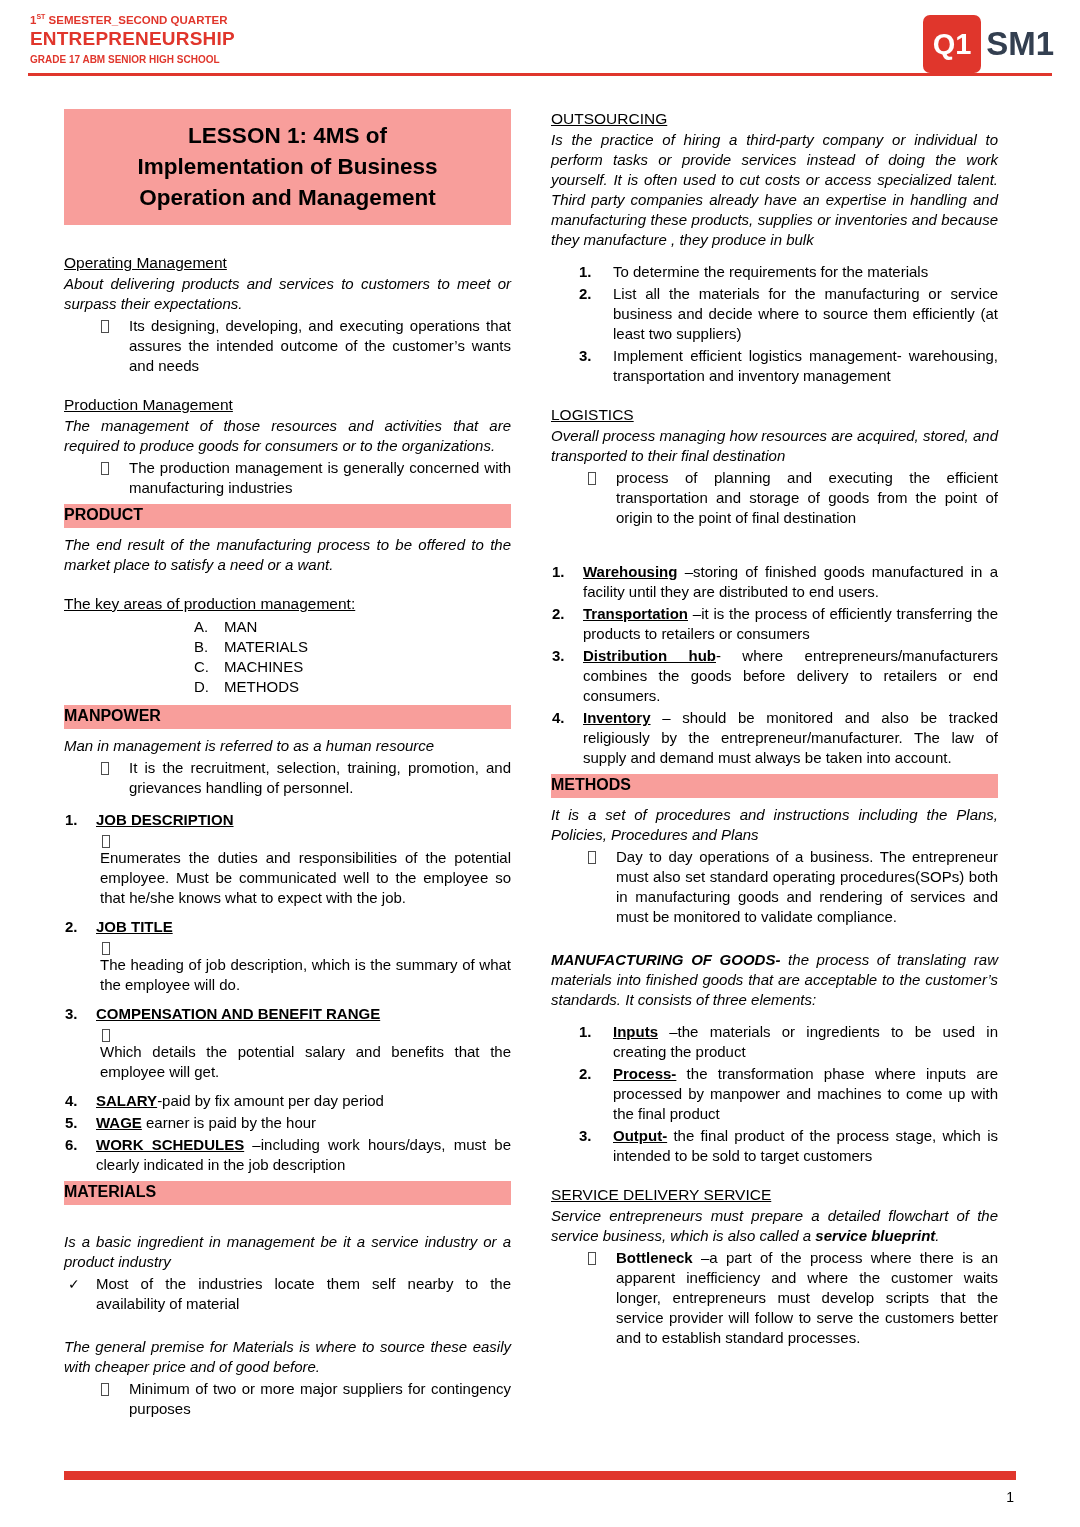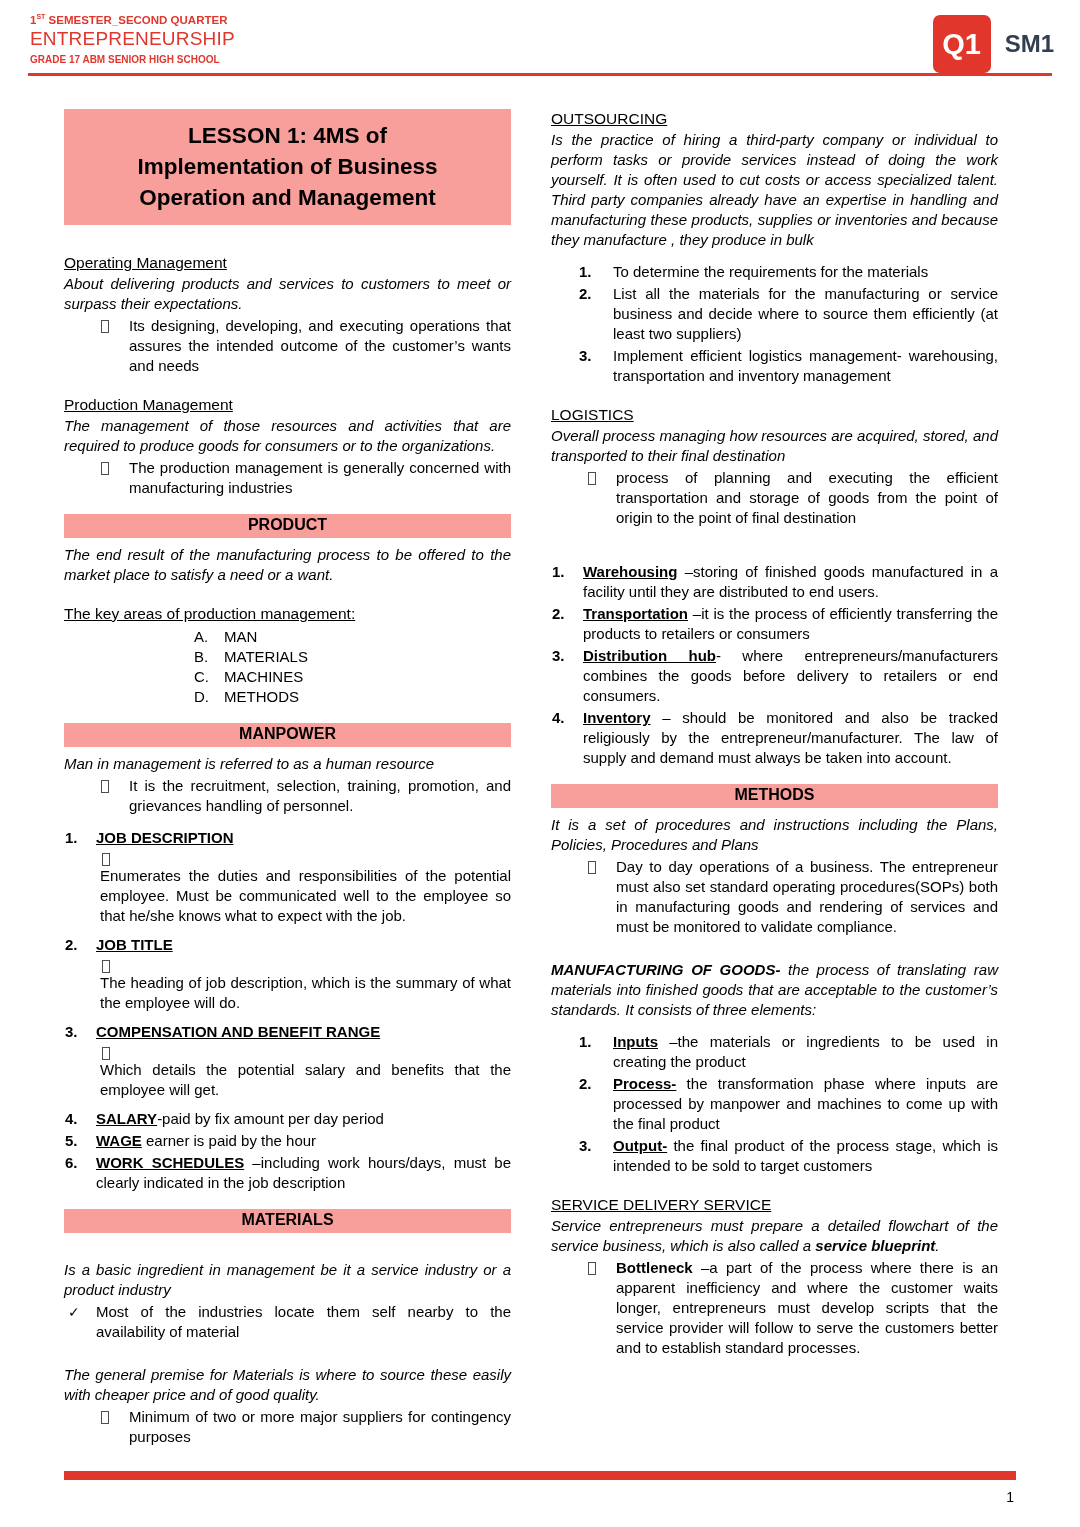--- a/index.html
+++ b/index.html
@@ -10,48 +10,48 @@
     background: #ffffff;
     color: #000;
     font-family: "Liberation Sans", sans-serif;
     overflow: hidden;
   }
 
   
   .header { position: relative; padding: 13px 30px 0; }
   .hdr-line1 { color: var(--red, #E03A2F); font-weight: bold; font-size: 11.5px; }
   .hdr-line1 sup { font-size: 7px; }
-  .hdr-title { color: var(--red, #E03A2F); font-weight: normal; font-size: 19px; margin-top: 2px; letter-spacing: .2px; }
+  .hdr-title { color: var(--red, #E03A2F); font-weight: bold; font-size: 19px; margin-top: 2px; letter-spacing: .2px; }
   .hdr-sub { color: var(--red, #E03A2F); font-weight: bold; font-size: 10px; margin-top: 4px; }
-  .badges { position: absolute; top: 15px; right: 26px; display: flex; align-items: center; gap: 14px; }
+  .badges { position: absolute; top: 15px; right: 26px; display: flex; align-items: center; gap: 5px; }
   .q1-badge {
     width: 58px; height: 58px; background: var(--red, #E8352E); color: #fff;
     border-radius: 7px; display: flex; align-items: center; justify-content: center;
     font-size: 29px; font-weight: bold;
   }
-  .sm1 { font-size: 24px; font-weight: bold; color: var(--dark, #333f50); }
+  .sm1 { font-size: 33px; font-weight: bold; color: var(--dark, #333f50); }
   .hdr-rule { height: 3px; background: var(--red, #E03A2F); margin: 8px 28px 0; }
 
   
   .content { display: flex; gap: 40px; padding: 33px 64px 0; align-items: flex-start; }
   .col { width: 447px; font-size: 15px; line-height: 20px; }
   .col > :first-child { margin-top: 0 !important; }
 
   .lesson-box {
     background: var(--pink, #F89E9B);
     text-align: center; font-weight: bold;
     font-size: 22.5px; line-height: 31px;
     padding: 11px 4px 12px; margin-bottom: 28px;
   }
   .heading { margin: 19px 0 1px; }
   .heading .hu { font-weight: normal; text-decoration: underline; font-size: 15.5px; }
   .banner {
     background: var(--pink, #F89E9B);
-    font-weight: bold; font-size: 16px; text-align: center;
-    padding: 1px 0 3px; margin: 16px 0 7px;
+    font-weight: bold; font-size: 16px; text-align: left;
+    padding: 1px 0 3px; margin: 6px 0 7px;
   }
   .para { text-align: justify; margin: 1px 0 2px; font-style: italic; }
   .gap { height: 19px; }
 
   .bullets { margin: 1px 0 3px; }
   .bullet-row { display: flex; padding-left: 35px; margin-bottom: 1px; }
   .glyph { flex: none; width: 30px; }
   .glyph.sq::after {
     content: ""; display: block; width: 6px; height: 11px;
     border: 1px solid #4d4d4d; margin: 4px 0 0 2px;
@@ -204,21 +204,21 @@
       <div class="banner">MATERIALS</div>
       <div class="gap"></div>
       <div class="para"><span class="run">Is a basic ingredient in management be it a service industry or a product industry</span></div>
       <div class="bullets check-style">
         <div class="bullet-row">
           <span class="glyph check">✓</span>
           <div class="bullet-text"><span class="run">Most of the industries locate them self nearby to the availability of material</span></div>
         </div>
       </div>
       <div class="gap"></div>
-      <div class="para"><span class="run">The general premise for Materials is where to source these easily with cheaper price and of good quality.</span></div>
+      <div class="para"><span class="run">The general premise for Materials is where to source these easily with cheaper price and of good before.</span></div>
       <div class="bullets">
         <div class="bullet-row">
           <span class="glyph sq"></span>
           <div class="bullet-text"><span class="run">Minimum of two or more major suppliers for contingency purposes</span></div>
         </div>
       </div>
     </section>
   <section class="col">
       <div class="heading"><span class="hu">OUTSOURCING</span></div>
       <div class="para"><span class="run"> Is the practice of hiring a third-party company or individual to perform tasks or provide services instead of doing the work yourself. It is often used to cut costs or access specialized talent. Third party companies already have an expertise in handling and manufacturing these products, supplies or inventories and because they manufacture , they produce in bulk</span></div>

